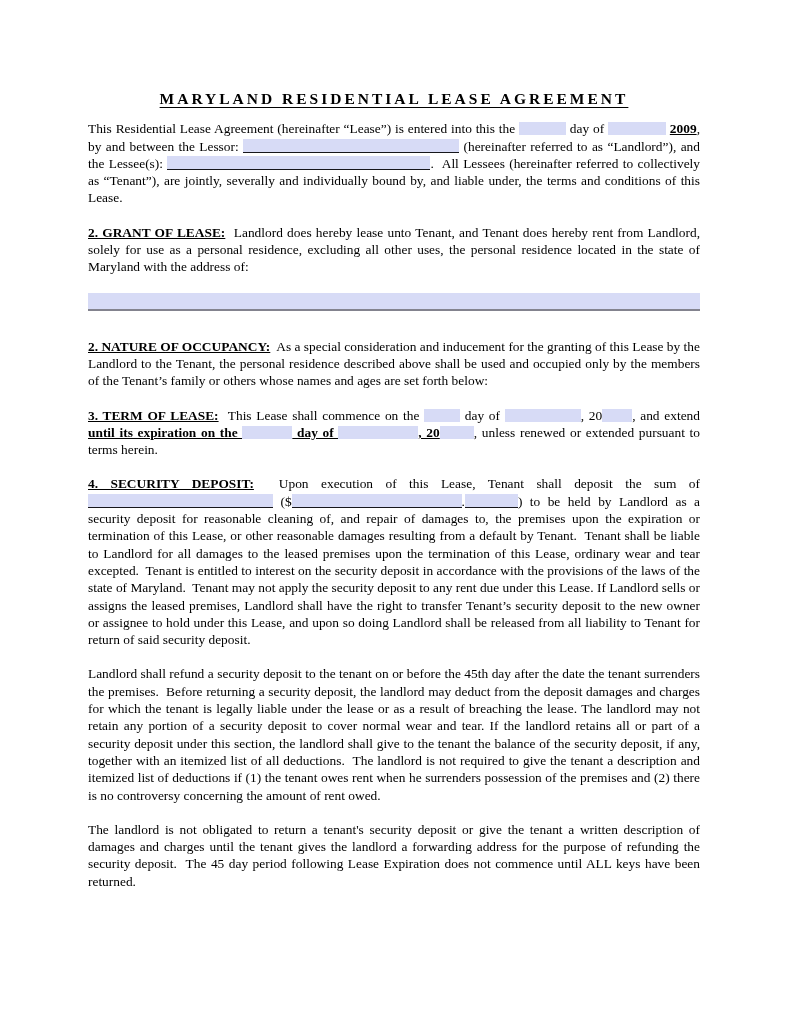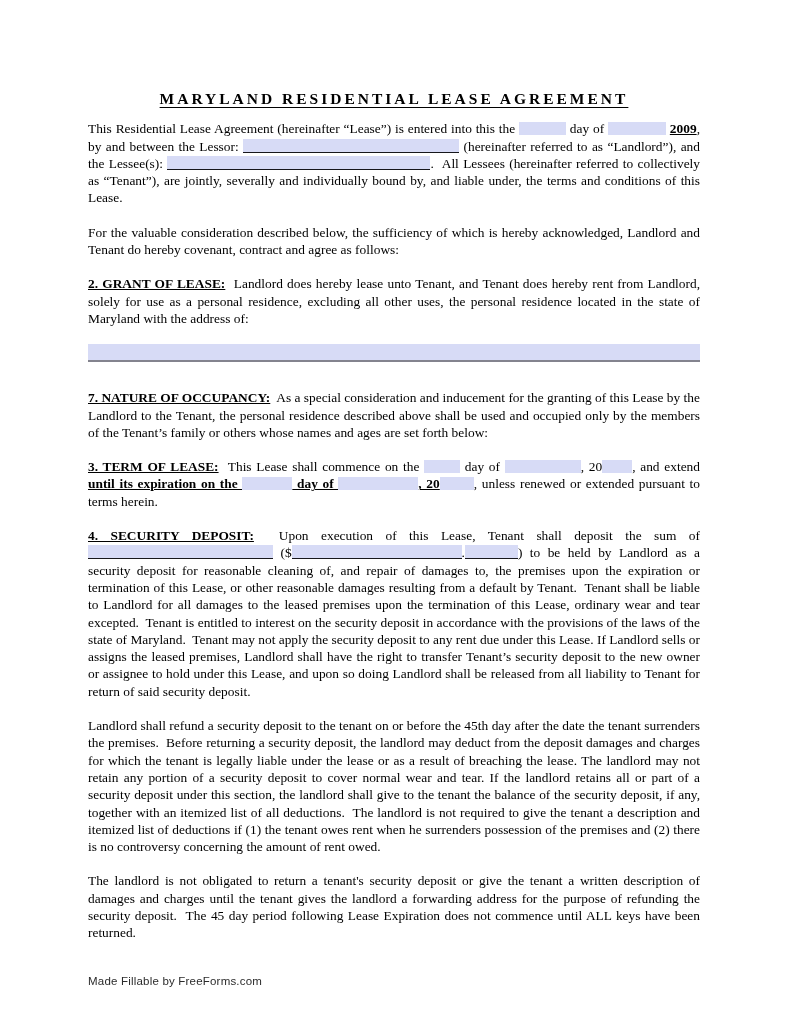--- a/index.html
+++ b/index.html
@@ -58,23 +58,21 @@
     letter-spacing: 0.2px;
   }
 </style>
 </head>
 <body>
 
 <div class="page">
   <h1 class="title">MARYLAND RESIDENTIAL LEASE AGREEMENT</h1>
   <div id="doc-body">
       <p class="para"><span>This Residential Lease Agreement (hereinafter “Lease”) is entered into this the </span><span class="field" style="width: 47px;"></span><span> day of </span><span class="field" style="width: 58px;"></span><span> </span><strong>2009</strong><span>, by and between the Lessor: </span><span class="field underlined" style="width: 216px;"></span><span> (hereinafter referred to as “Landlord”), and the Lessee(s): </span><span class="field underlined" style="width: 263px;"></span><span>.&nbsp; All Lessees (hereinafter referred to collectively as “Tenant”), are jointly, severally and individually bound by, and liable under, the terms and conditions of this Lease.</span></p>
-      <p class="para"><span>For the valuable consideration described below, the sufficiency of which is hereby acknowledged, Landlord and Tenant do hereby covenant, contract and agree as follows:</span></p>
       <p class="para"><strong>2. GRANT OF LEASE:</strong><span>&nbsp; Landlord does hereby lease unto Tenant, and Tenant does hereby rent from Landlord, solely for use as a personal residence, excluding all other uses, the personal residence located in the state of Maryland with the address of:</span></p>
       <div class="address-block"></div>
-      <p class="para"><strong>7. NATURE OF OCCUPANCY:</strong><span>&nbsp; As a special consideration and inducement for the granting of this Lease by the Landlord to the Tenant, the personal residence described above shall be used and occupied only by the members of the Tenant’s family or others whose names and ages are set forth below:</span></p>
+      <p class="para"><strong>2. NATURE OF OCCUPANCY:</strong><span>&nbsp; As a special consideration and inducement for the granting of this Lease by the Landlord to the Tenant, the personal residence described above shall be used and occupied only by the members of the Tenant’s family or others whose names and ages are set forth below:</span></p>
       <p class="para"><strong>3. TERM OF LEASE:</strong><span>&nbsp; This Lease shall commence on the </span><span class="field" style="width: 36px;"></span><span> day of </span><span class="field" style="width: 76px;"></span><span>, 20</span><span class="field" style="width: 30px;"></span><span>, and extend </span><strong>until its expiration on the </strong><span class="field" style="width: 50px;"></span><strong> day of </strong><span class="field" style="width: 80px;"></span><strong>, 20</strong><span class="field" style="width: 34px;"></span><span>, unless renewed or extended pursuant to terms herein.</span></p>
       <p class="para"><strong>4. SECURITY DEPOSIT:</strong><span>&nbsp; Upon execution of this Lease, Tenant shall deposit the sum of </span><span class="field underlined" style="width: 185px;"></span><span> ($</span><span class="field underlined" style="width: 170px;"></span><span>.</span><span class="field underlined" style="width: 53px;"></span><span>) to be held by Landlord as a security deposit for reasonable cleaning of, and repair of damages to, the premises upon the expiration or termination of this Lease, or other reasonable damages resulting from a default by Tenant.&nbsp; Tenant shall be liable to Landlord for all damages to the leased premises upon the termination of this Lease, ordinary wear and tear excepted.&nbsp; Tenant is entitled to interest on the security deposit in accordance with the provisions of the laws of the state of Maryland.&nbsp; Tenant may not apply the security deposit to any rent due under this Lease. If Landlord sells or assigns the leased premises, Landlord shall have the right to transfer Tenant’s security deposit to the new owner or assignee to hold under this Lease, and upon so doing Landlord shall be released from all liability to Tenant for return of said security deposit.</span></p>
       <p class="para"><span>Landlord shall refund a security deposit to the tenant on or before the 45th day after the date the tenant surrenders the premises.&nbsp; Before returning a security deposit, the landlord may deduct from the deposit damages and charges for which the tenant is legally liable under the lease or as a result of breaching the lease. The landlord may not retain any portion of a security deposit to cover normal wear and tear. If the landlord retains all or part of a security deposit under this section, the landlord shall give to the tenant the balance of the security deposit, if any, together with an itemized list of all deductions.&nbsp; The landlord is not required to give the tenant a description and itemized list of deductions if (1) the tenant owes rent when he surrenders possession of the premises and (2) there is no controversy concerning the amount of rent owed.</span></p>
       <p class="para"><span>The landlord is not obligated to return a tenant's security deposit or give the tenant a written description of damages and charges until the tenant gives the landlord a forwarding address for the purpose of refunding the security deposit.&nbsp; The 45 day period following Lease Expiration does not commence until ALL keys have been returned.</span></p>
     </div>
-  <div class="footer">Made Fillable by FreeForms.com</div>
 </div>
 
 </body></html>

